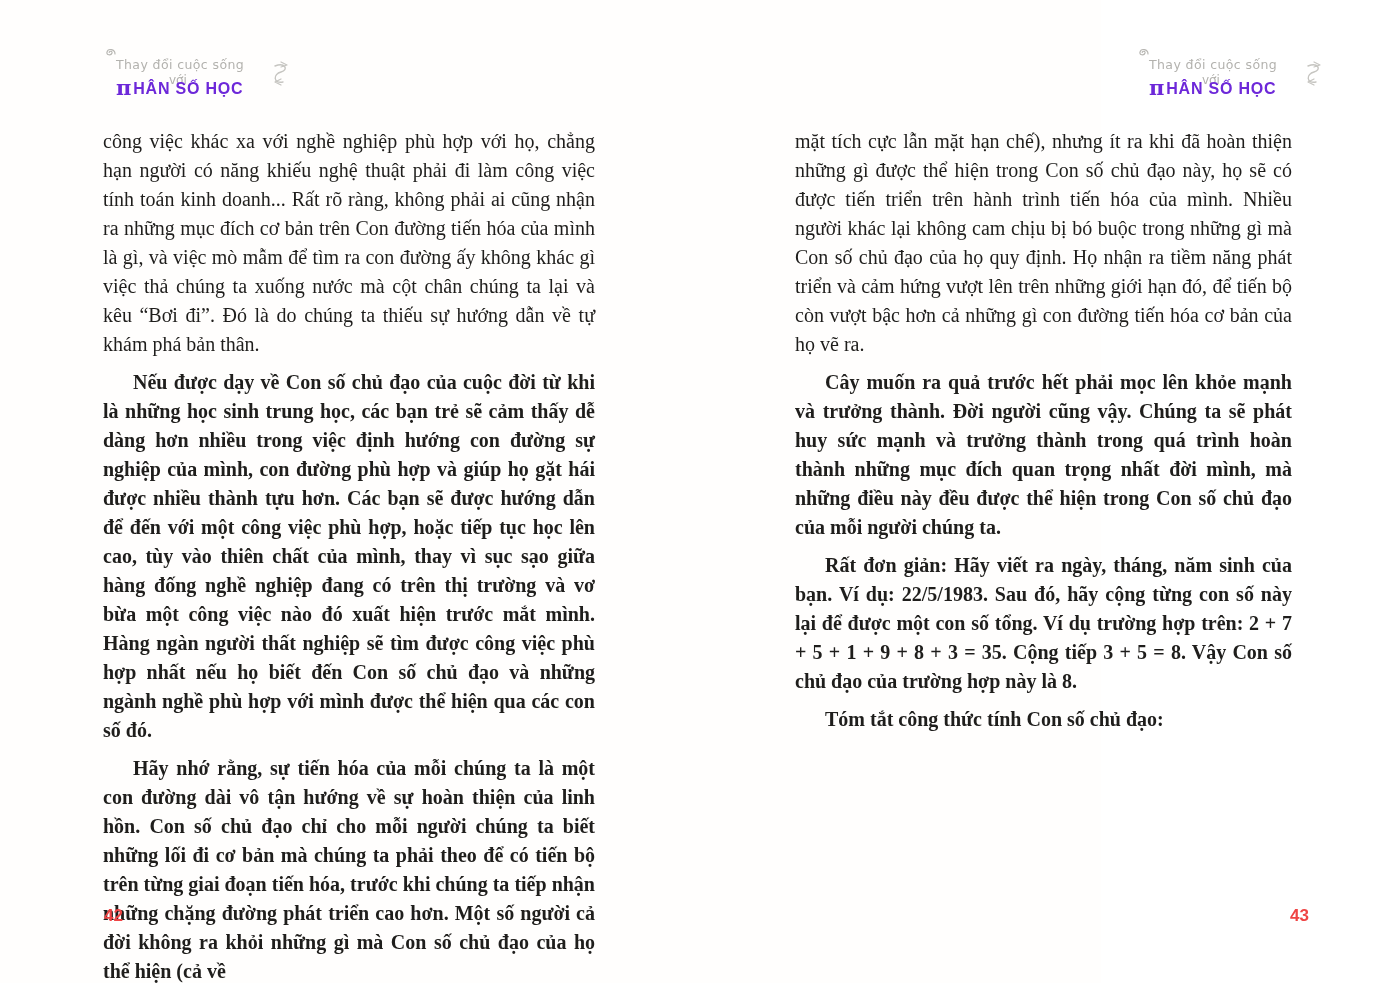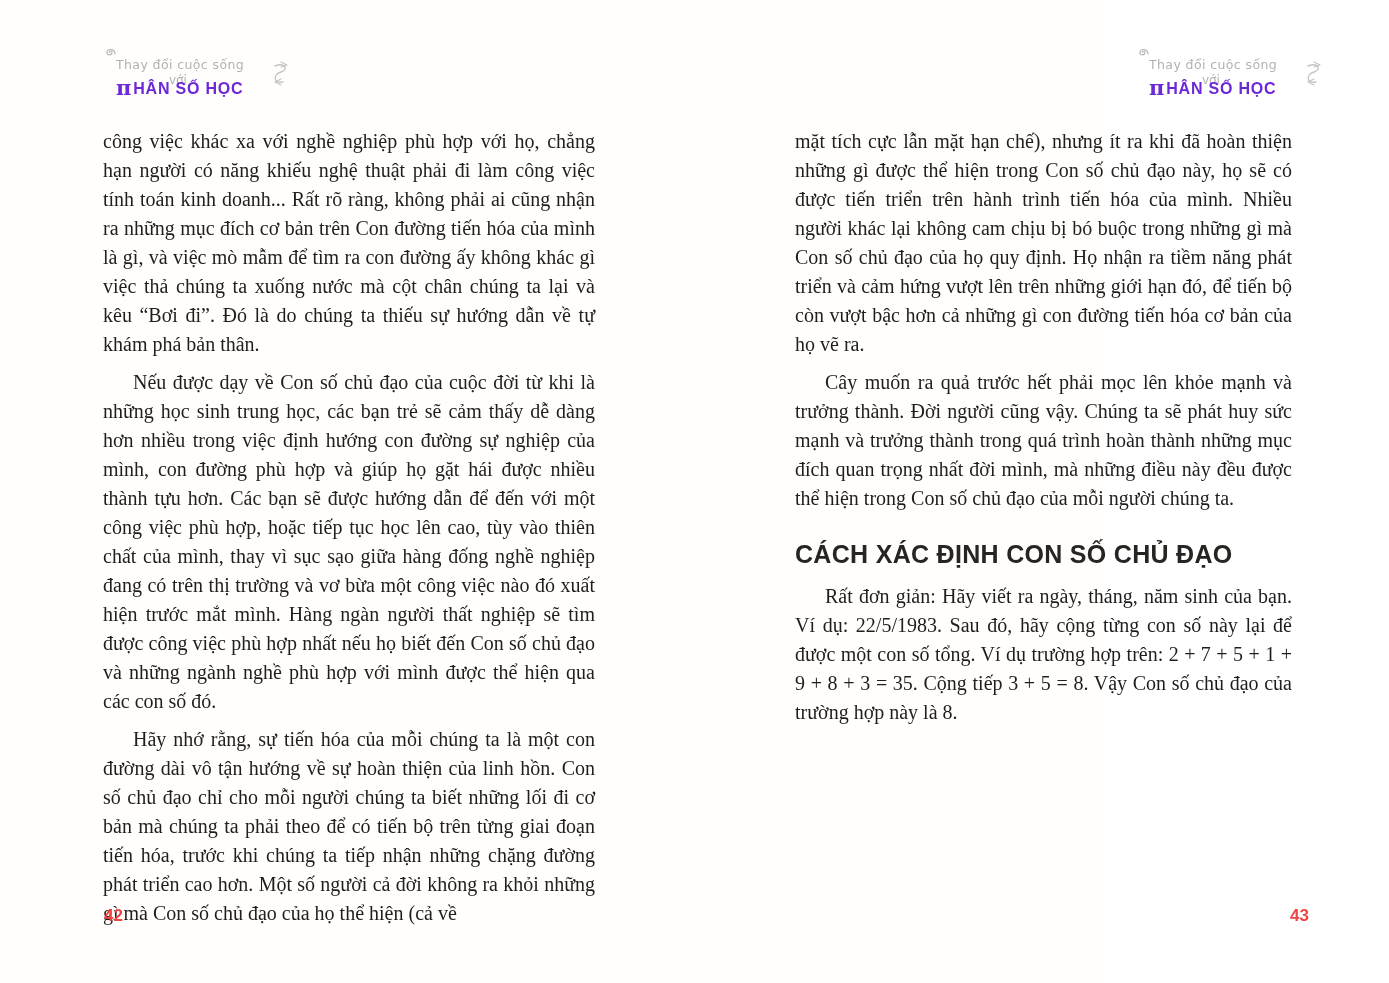--- a/index.html
+++ b/index.html
@@ -70,21 +70,21 @@
     position: absolute;
     top: 127px;
     text-align: justify;
     color: #1f1e1c;
     font-size: 20px;
     line-height: 29px;
   }
   .col-left  { left: 103px; width: 492px; }
   .col-right { left: 795px; width: 497px; }
   .col p { margin: 0 0 9px 0; }
-  .col p.indent { text-indent: 30px; }
+  .col p.indent { text-indent: 30px; font-weight: bold; }
   .section-heading {
     font-family: "Liberation Sans", sans-serif;
     font-size: 25px;
     font-weight: 700;
     letter-spacing: 0.3px;
     color: #262522;
     text-align: left;
     margin: 27px 0 13px 0;
   }
 
@@ -135,20 +135,20 @@
 
   <div class="col col-left">
     <p>công việc khác xa với nghề nghiệp phù hợp với họ, chẳng hạn người có năng khiếu nghệ thuật phải đi làm công việc tính toán kinh doanh... Rất rõ ràng, không phải ai cũng nhận ra những mục đích cơ bản trên Con đường tiến hóa của mình là gì, và việc mò mẫm để tìm ra con đường ấy không khác gì việc thả chúng ta xuống nước mà cột chân chúng ta lại và kêu “Bơi đi”. Đó là do chúng ta thiếu sự hướng dẫn về tự khám phá bản thân.</p>
     <p class="indent">Nếu được dạy về Con số chủ đạo của cuộc đời từ khi là những học sinh trung học, các bạn trẻ sẽ cảm thấy dễ dàng hơn nhiều trong việc định hướng con đường sự nghiệp của mình, con đường phù hợp và giúp họ gặt hái được nhiều thành tựu hơn. Các bạn sẽ được hướng dẫn để đến với một công việc phù hợp, hoặc tiếp tục học lên cao, tùy vào thiên chất của mình, thay vì sục sạo giữa hàng đống nghề nghiệp đang có trên thị trường và vơ bừa một công việc nào đó xuất hiện trước mắt mình. Hàng ngàn người thất nghiệp sẽ tìm được công việc phù hợp nhất nếu họ biết đến Con số chủ đạo và những ngành nghề phù hợp với mình được thể hiện qua các con số đó.</p>
     <p class="indent">Hãy nhớ rằng, sự tiến hóa của mỗi chúng ta là một con đường dài vô tận hướng về sự hoàn thiện của linh hồn. Con số chủ đạo chỉ cho mỗi người chúng ta biết những lối đi cơ bản mà chúng ta phải theo để có tiến bộ trên từng giai đoạn tiến hóa, trước khi chúng ta tiếp nhận những chặng đường phát triển cao hơn. Một số người cả đời không ra khỏi những gì mà Con số chủ đạo của họ thể hiện (cả về</p>
   </div>
 
   <div class="col col-right">
     <p>mặt tích cực lẫn mặt hạn chế), nhưng ít ra khi đã hoàn thiện những gì được thể hiện trong Con số chủ đạo này, họ sẽ có được tiến triển trên hành trình tiến hóa của mình. Nhiều người khác lại không cam chịu bị bó buộc trong những gì mà Con số chủ đạo của họ quy định. Họ nhận ra tiềm năng phát triển và cảm hứng vượt lên trên những giới hạn đó, để tiến bộ còn vượt bậc hơn cả những gì con đường tiến hóa cơ bản của họ vẽ ra.</p>
     <p class="indent">Cây muốn ra quả trước hết phải mọc lên khỏe mạnh và trưởng thành. Đời người cũng vậy. Chúng ta sẽ phát huy sức mạnh và trưởng thành trong quá trình hoàn thành những mục đích quan trọng nhất đời mình, mà những điều này đều được thể hiện trong Con số chủ đạo của mỗi người chúng ta.</p>
-    <h2 class="section-heading">CÁCH XÁC ĐỊNH CON SỐ CHỦ ĐẠO</h2>
     <p class="indent">Rất đơn giản: Hãy viết ra ngày, tháng, năm sinh của bạn. Ví dụ: 22/5/1983. Sau đó, hãy cộng từng con số này lại để được một con số tổng. Ví dụ trường hợp trên: 2 + 7 + 5 + 1 + 9 + 8 + 3 = 35. Cộng tiếp 3 + 5 = 8. Vậy Con số chủ đạo của trường hợp này là 8.</p>
+    <p class="indent">Tóm tắt công thức tính Con số chủ đạo:</p>
   </div>
 
   <div class="page-number page-number-left">42</div>
   <div class="page-number page-number-right">43</div>
 
 </div>
 
 </body></html>

